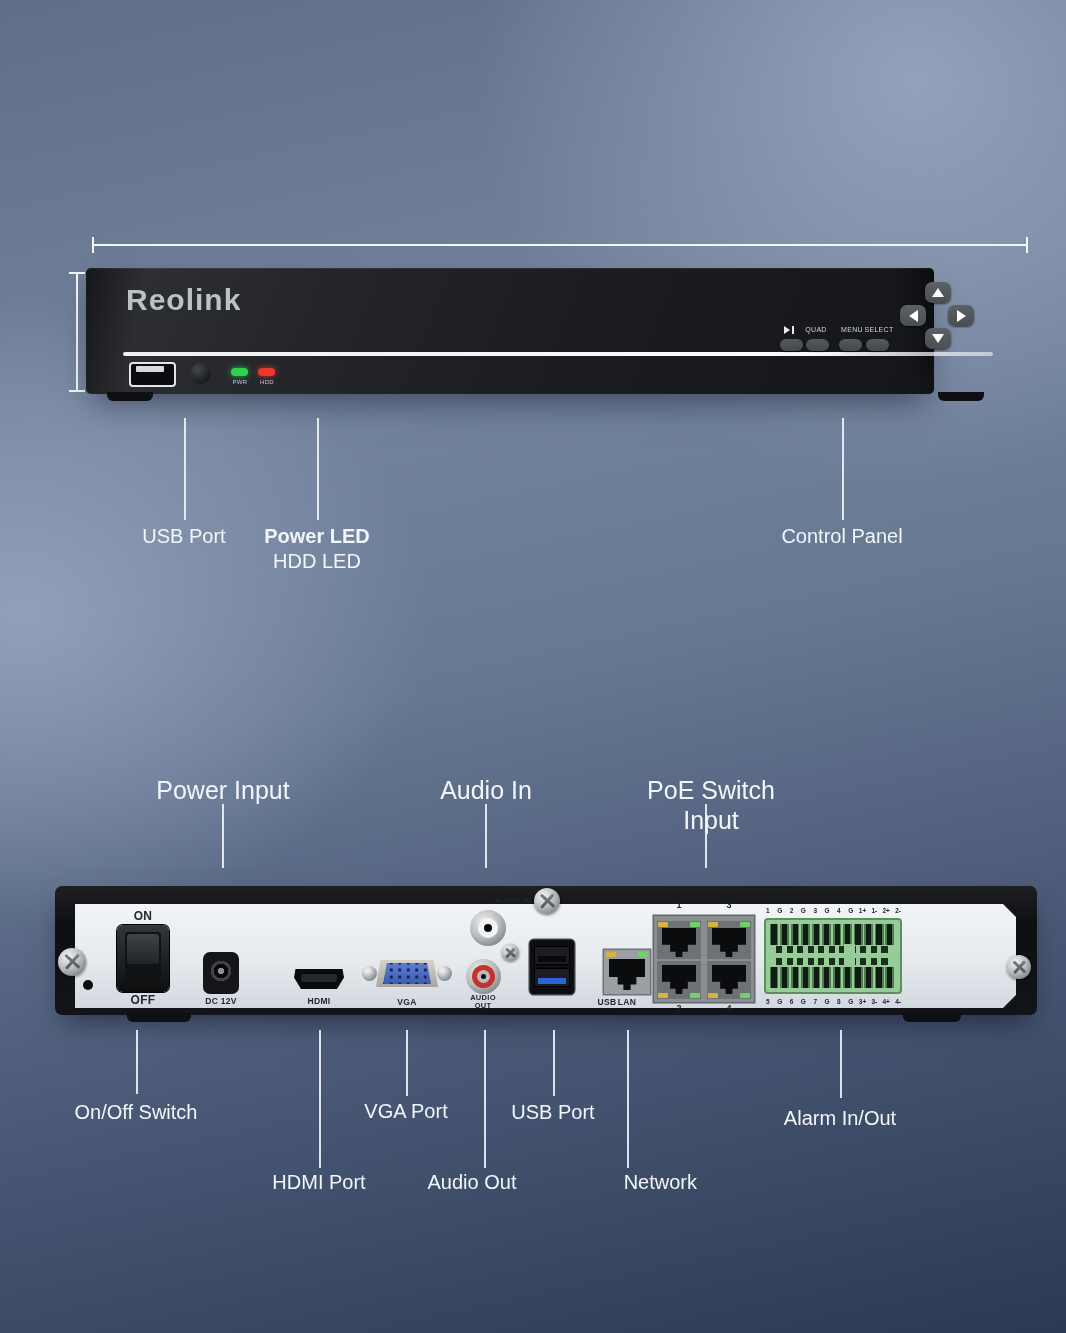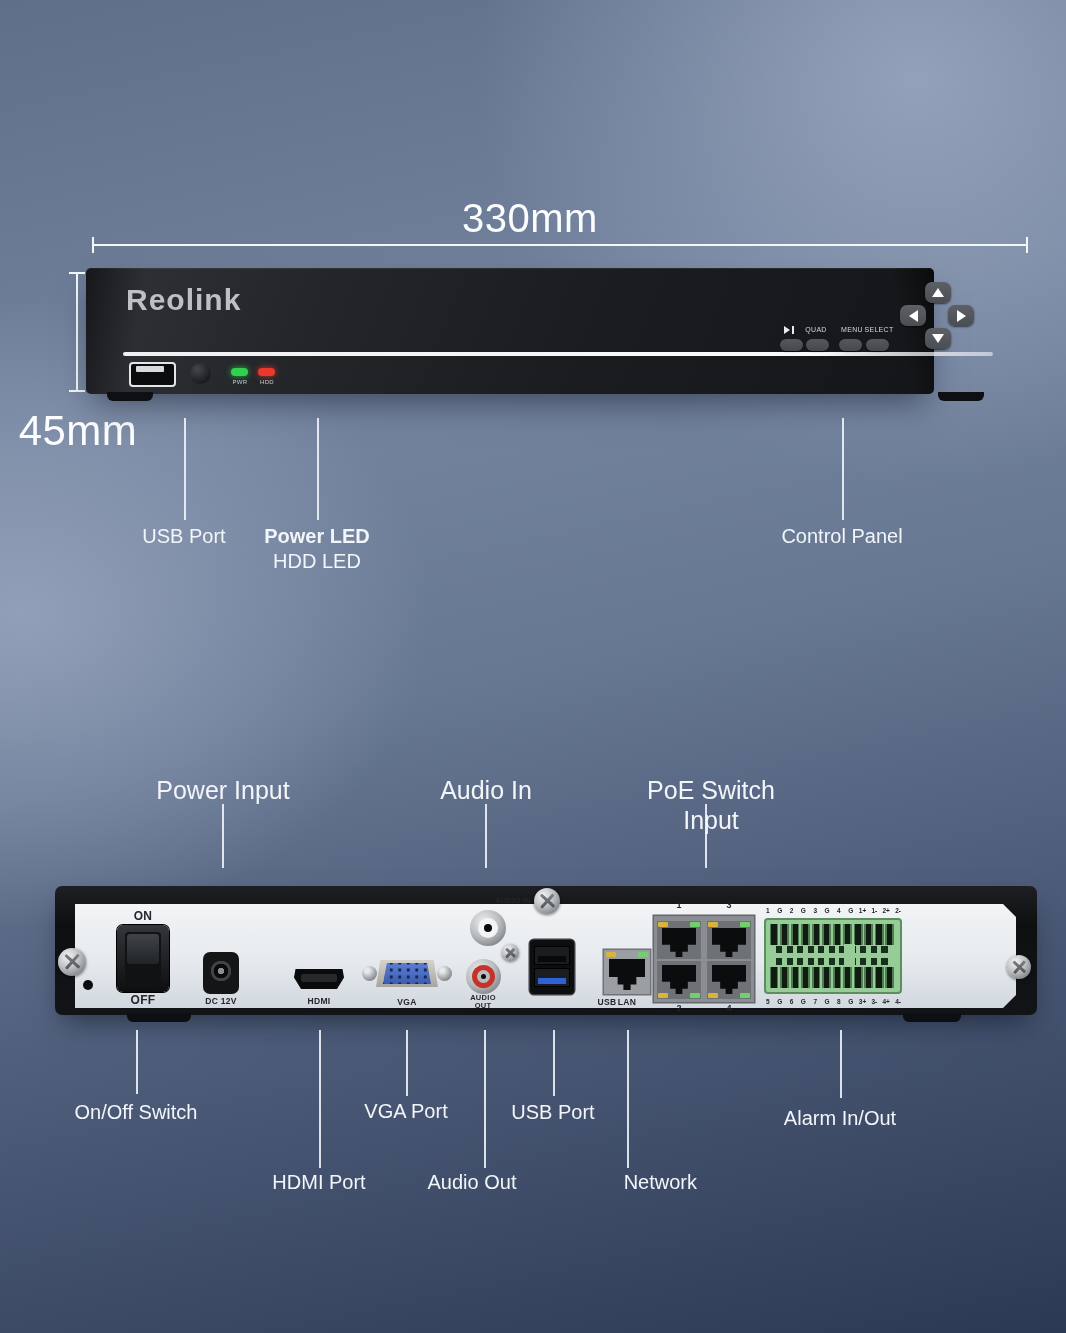--- a/index.html
+++ b/index.html
@@ -114,31 +114,29 @@
     background:repeating-linear-gradient(90deg,#17301b 0 6px,rgba(0,0,0,0) 6px 10.55px);}
   .tgap{position:absolute;left:78px;top:24px;width:11px;height:22px;background:#97cb97;}
   .alarm-labels{position:absolute;display:flex;width:142px;font-size:6.5px;font-weight:bold;color:#23262b;}
   .alarm-labels span{flex:1;text-align:center;}
 </style>
 </head>
 <body>
 
 <div class="canvas">
 
-  <div class="dimtxt" style="left:430px;top:196px;width:200px;">330mm</div>
   <div class="dline-h" style="left:92px;top:244px;width:936px;">
     <i class="tick-v" style="left:0;"></i>
     <i class="tick-v" style="right:0;"></i>
   </div>
 
   <div class="dline-v" style="left:76px;top:272px;height:120px;">
     <i class="tick-h" style="top:0;"></i>
     <i class="tick-h" style="bottom:0;"></i>
   </div>
-  <div class="dimtxt" style="left:2px;top:407px;width:152px;font-size:42px;">45mm</div>
 
   <div class="front">
     <div class="bevelL"></div>
     <div class="bevelR"></div>
     <div class="logo">Reolink</div>
     <div class="stripe"></div>
 
     <div class="usb-front">
         <i></i>
       </div>

